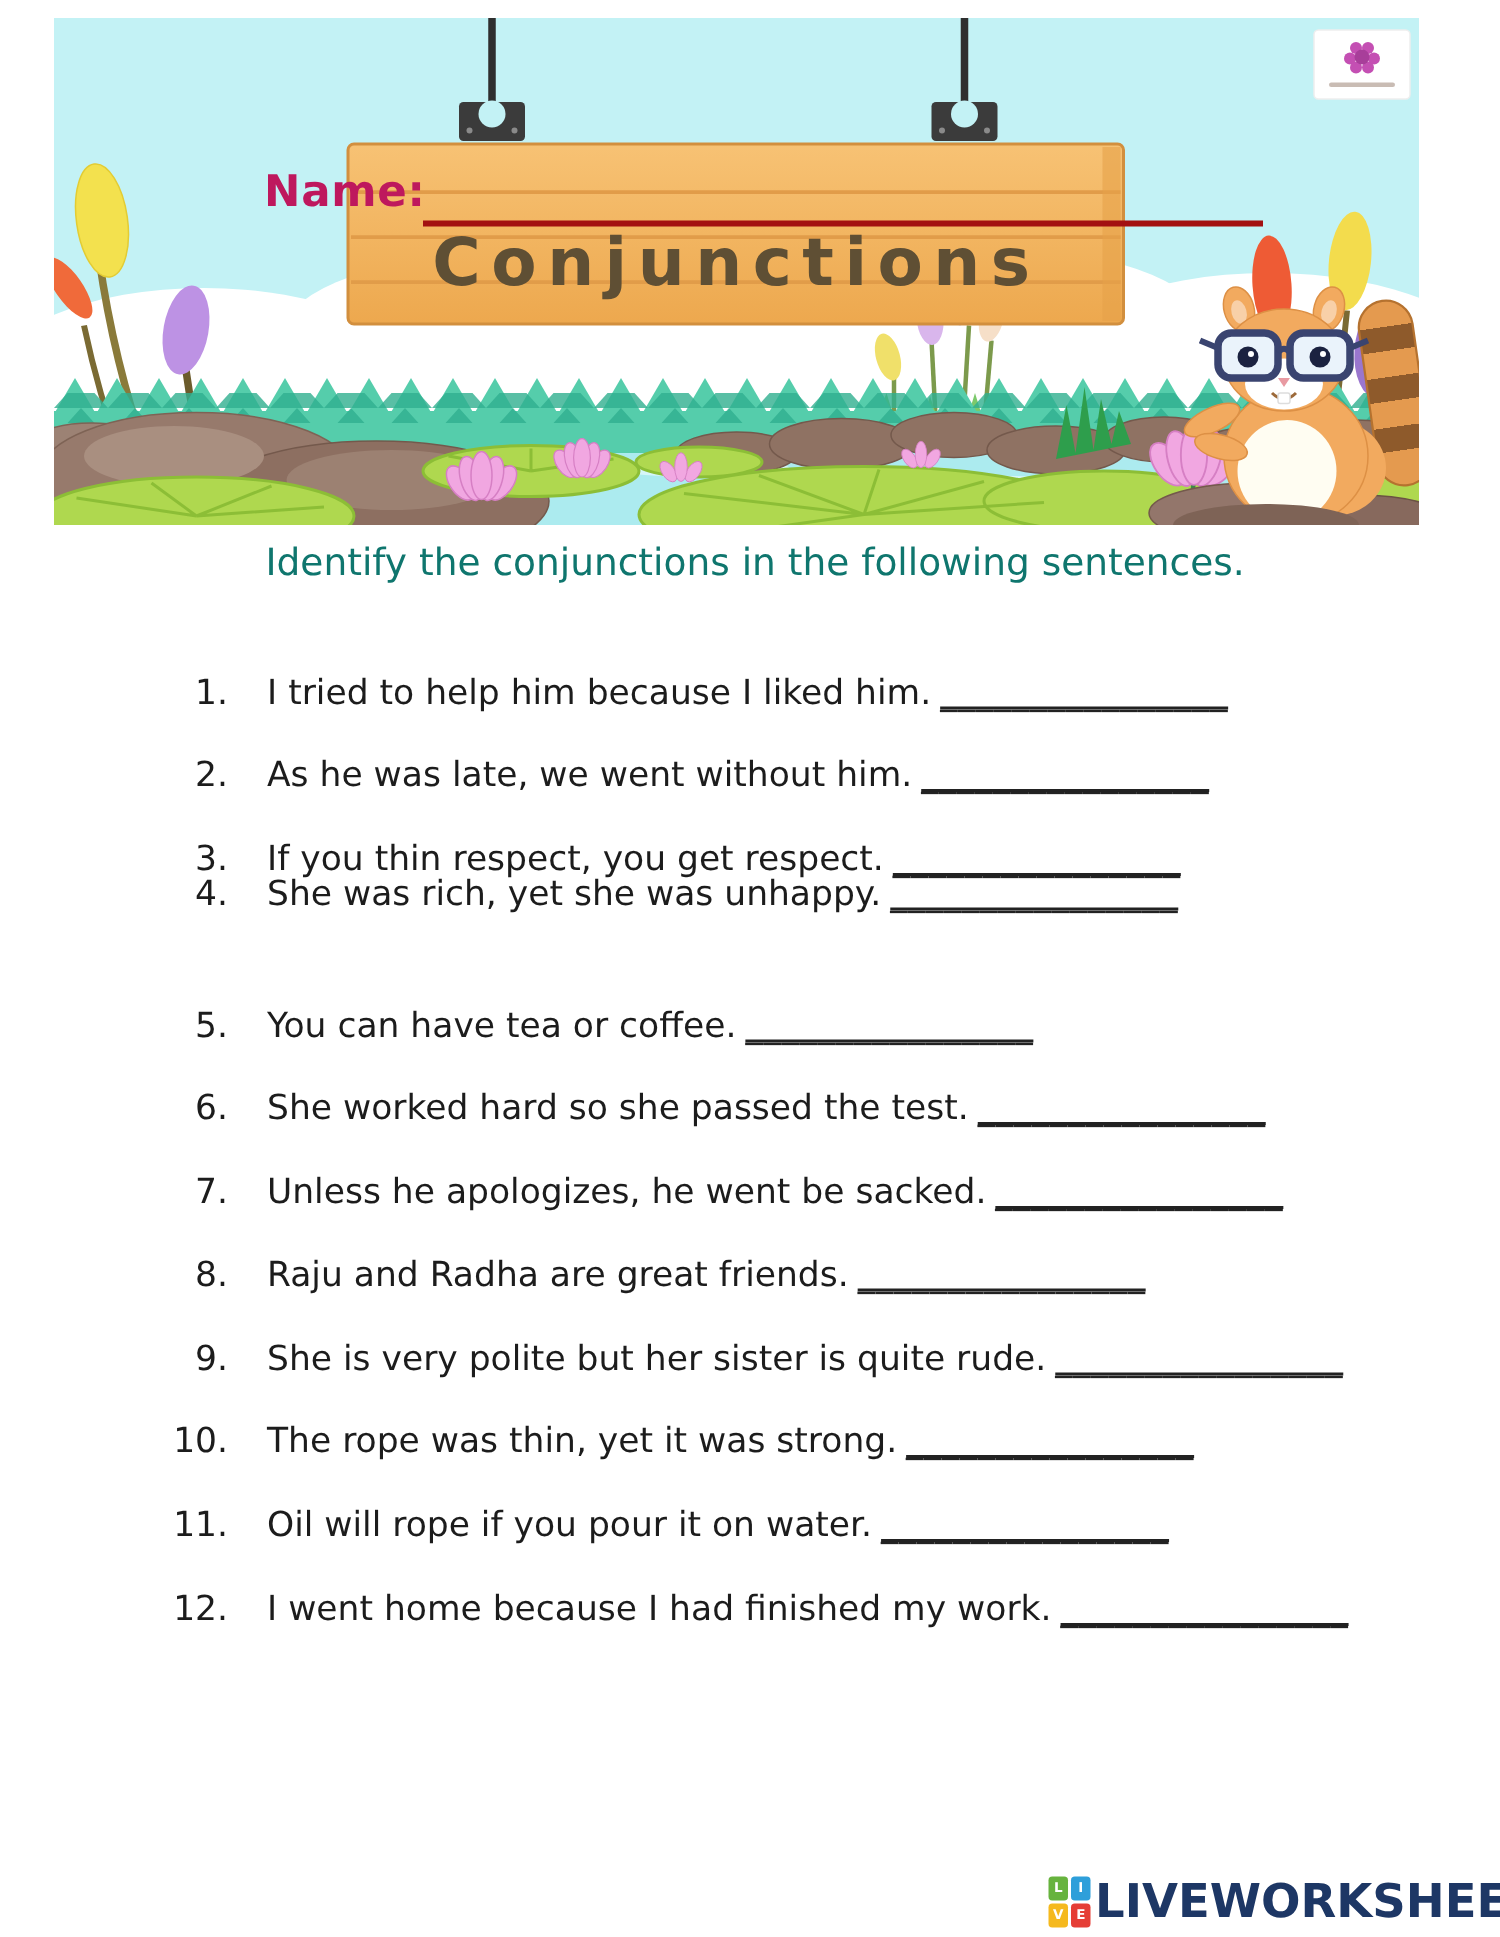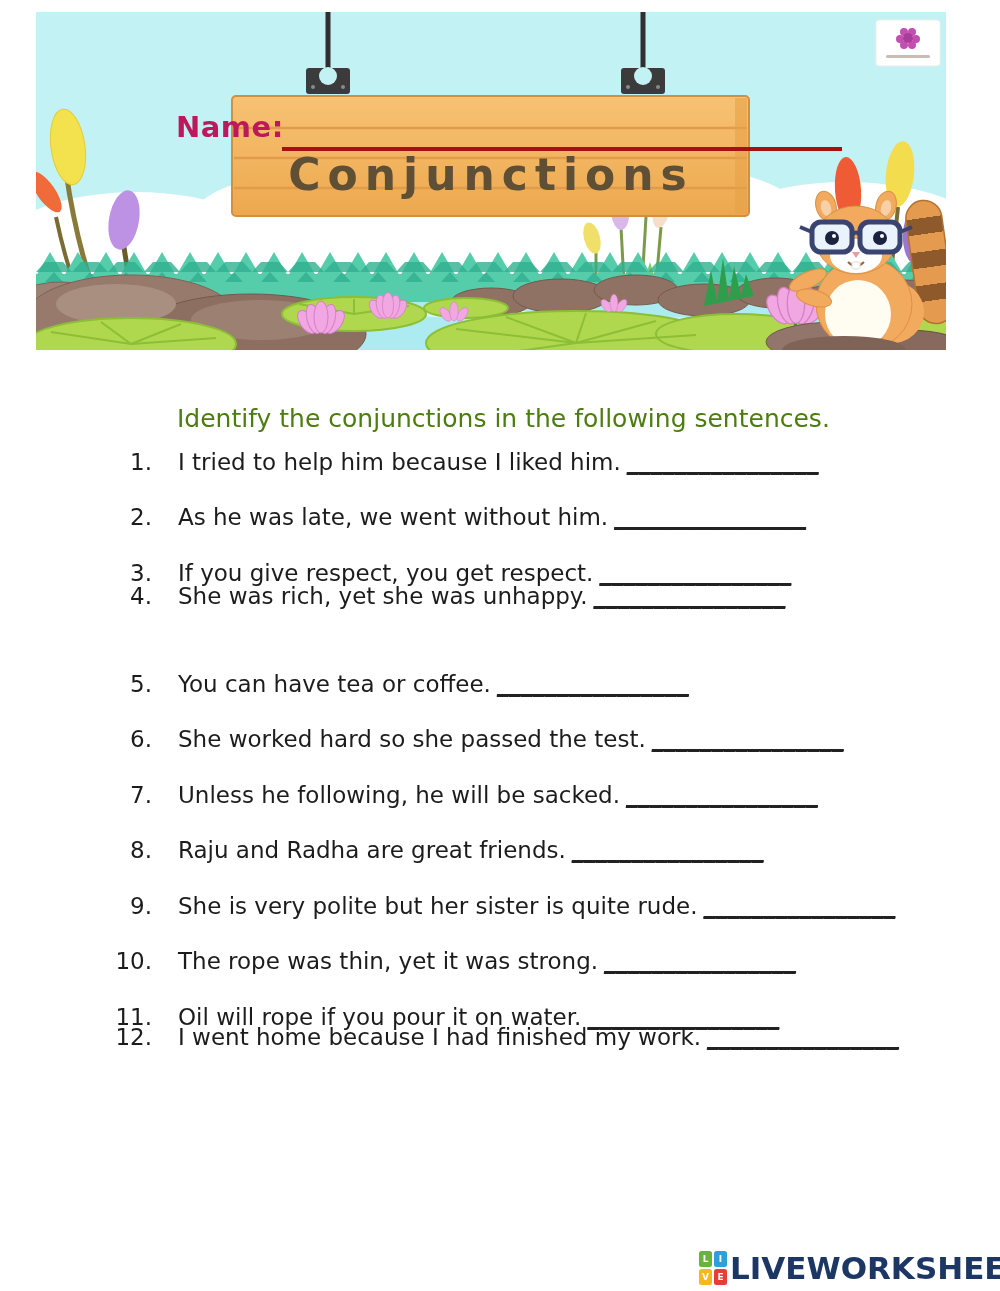--- a/index.html
+++ b/index.html
@@ -7,21 +7,21 @@
     width:1000px;height:1291px;position:relative;background:#ffffff;
     font-family:"DejaVu Sans","Liberation Sans",sans-serif;overflow:hidden;
   }
   
   .header-art{position:absolute;left:36px;top:12px;width:910px;height:399px;}
   .name-row{position:absolute;left:176px;top:110px;z-index:6;
     color:#be185d;font-size:29px;font-weight:bold;letter-spacing:0.5px;}
   .name-underline{position:absolute;left:282px;top:147px;width:560px;height:4px;
     background:#a31111;z-index:6;}
   
-  .instruction{position:absolute;left:177px;top:360px;font-size:25px;color:#4d7c0f;margin-top:44px;}
+  .instruction{position:absolute;left:177px;top:360px;font-size:25px;color:#0f766e;}
   
   .srow{position:absolute;left:97px;font-size:23px;color:#1c1c1c;white-space:nowrap;}
   .srow .num{display:inline-block;width:55px;text-align:right;margin-right:26px;}
   .srow .blank{margin-left:6px;letter-spacing:0.5px;color:#222;text-decoration:underline;}
   
   .footer-brand{position:absolute;left:699px;top:1250px;display:flex;align-items:center;}
   .lw-grid{display:grid;grid-template-columns:13px 13px;grid-template-rows:16px 16px;
     gap:2px;margin-right:3px;}
   .lw-tile{border-radius:2.5px;color:#fff;font-size:9px;font-weight:bold;
     display:flex;align-items:center;justify-content:center;line-height:1;}
@@ -260,47 +260,47 @@
 
 <div class="instruction">Identify the conjunctions in the following sentences.</div>
 
 <div class="srow" style="top:449px">
   <span class="num">1.</span><span>I tried to help him because I liked him.</span><span class="blank">________________</span>
 </div>
 <div class="srow" style="top:504px">
   <span class="num">2.</span><span>As he was late, we went without him.</span><span class="blank">________________</span>
 </div>
 <div class="srow" style="top:560px">
-  <span class="num">3.</span><span>If you give respect, you get respect.</span><span class="blank">________________</span>
+  <span class="num">3.</span><span>If you thin respect, you get respect.</span><span class="blank">________________</span>
 </div>
 <div class="srow" style="top:583px">
   <span class="num">4.</span><span>She was rich, yet she was unhappy.</span><span class="blank">________________</span>
 </div>
 <div class="srow" style="top:671px">
   <span class="num">5.</span><span>You can have tea or coffee.</span><span class="blank">________________</span>
 </div>
 <div class="srow" style="top:726px">
   <span class="num">6.</span><span>She worked hard so she passed the test.</span><span class="blank">________________</span>
 </div>
 <div class="srow" style="top:782px">
-  <span class="num">7.</span><span>Unless he following, he will be sacked.</span><span class="blank">________________</span>
+  <span class="num">7.</span><span>Unless he apologizes, he went be sacked.</span><span class="blank">________________</span>
 </div>
 <div class="srow" style="top:837px">
   <span class="num">8.</span><span>Raju and Radha are great friends.</span><span class="blank">________________</span>
 </div>
 <div class="srow" style="top:893px">
   <span class="num">9.</span><span>She is very polite but her sister is quite rude.</span><span class="blank">________________</span>
 </div>
 <div class="srow" style="top:948px">
   <span class="num">10.</span><span>The rope was thin, yet it was strong.</span><span class="blank">________________</span>
 </div>
 <div class="srow" style="top:1004px">
   <span class="num">11.</span><span>Oil will rope if you pour it on water.</span><span class="blank">________________</span>
 </div>
-<div class="srow" style="top:1024px">
+<div class="srow" style="top:1060px">
   <span class="num">12.</span><span>I went home because I had finished my work.</span><span class="blank">________________</span>
 </div>
 
 <div class="footer-brand">
   <div class="lw-grid">
     <span class="lw-tile t-l">L</span>
     <span class="lw-tile t-i">I</span>
     <span class="lw-tile t-v">V</span>
     <span class="lw-tile t-e">E</span>
   </div>

